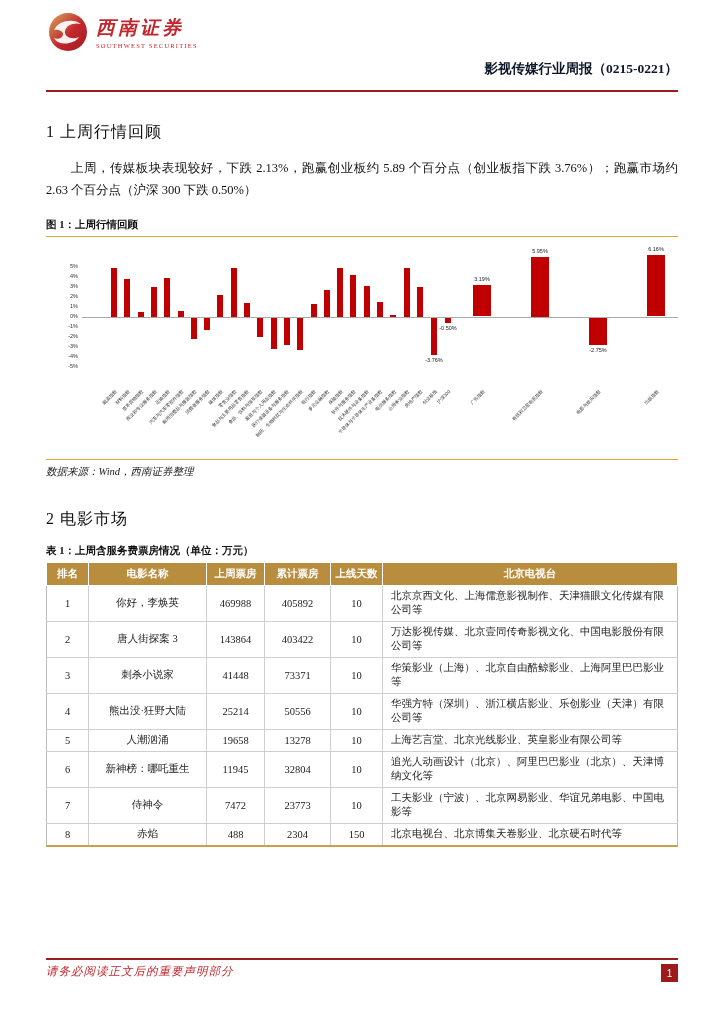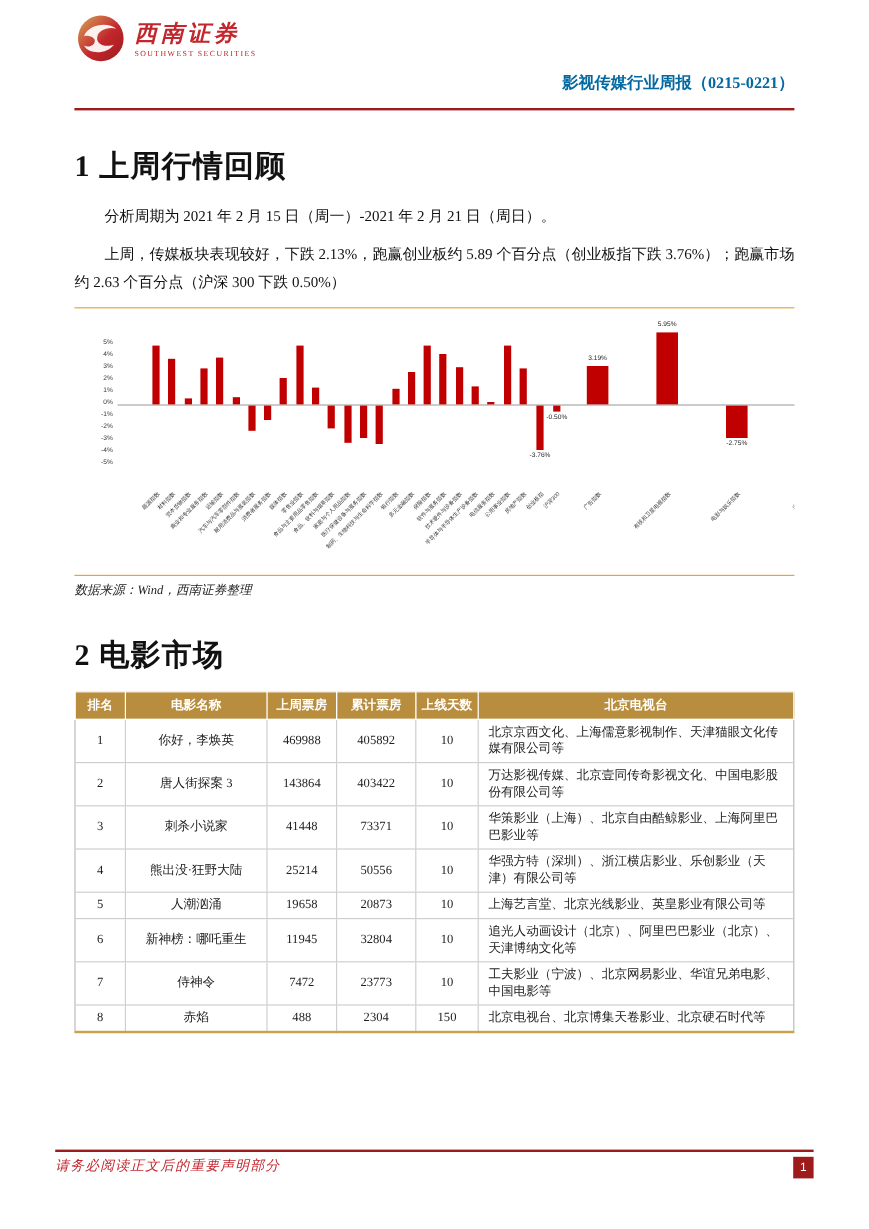--- a/index.html
+++ b/index.html
@@ -1,29 +1,29 @@
 <!DOCTYPE html>
 <html><head>
 <meta charset="utf-8">
 <style>
   html,body{margin:0;padding:0;background:#fff;}
   body{width:724px;height:1024px;position:relative;font-family:"Liberation Serif","DejaVu Serif",serif;color:#111;overflow:hidden;}
-  .page{position:absolute;inset:0;padding:0 62px;box-sizing:border-box;}
+  .page{position:absolute;inset:0;padding:0 46px;box-sizing:border-box;}
 
   
   .hdr{position:relative;height:92px;}
   .brand{position:absolute;left:2px;top:12px;display:flex;align-items:center;}
   .logo-ball{width:40px;height:40px;margin-right:8px;}
   .brand-txt .cn{font-size:19px;font-weight:bold;color:#c2272d;letter-spacing:3px;font-style:italic;}
   .brand-txt .en{font-size:6.5px;color:#c2272d;letter-spacing:1.2px;margin-top:1px;}
-  .rpt-title{position:absolute;right:0;bottom:14px;font-size:13.5px;font-weight:bold;color:#0369a1;}
+  .rpt-title{position:absolute;right:0;bottom:14px;font-size:13.5px;font-weight:bold;color:#0f172a;}
   .hdr-rule{position:absolute;left:0;right:0;bottom:0;height:2.5px;background:#9e1b1c;}
 
   
-  h1.sec{font-size:25px;font-weight:bold;margin:30px 0 14px 0;letter-spacing:1px;}
+  h1.sec{font-size:16px;font-weight:normal;margin:30px 0 14px 0;letter-spacing:1px;}
   p.body-p{font-size:12.5px;line-height:1.78;margin:10px 0;text-indent:2em;text-align:justify;}
 
   
   .fig-caption{font-size:10.5px;font-weight:bold;margin:16px 0 4px 0;}
   .fig-box{border-top:1.5px solid #e8a33d;border-bottom:1.5px solid #e8a33d;padding:8px 0 2px 0;overflow:hidden;}
   .chart-wrap{position:relative;height:212px;margin-left:36px;width:610px;}
   .plot{position:absolute;left:0;top:4px;width:600px;height:130px;}
   .bar{position:absolute;background:#c00000;}
   .zero-line{position:absolute;left:0;width:600px;height:1px;background:#aaa;}
   .ytick{position:absolute;right:604px;width:30px;text-align:right;font-size:5.5px;color:#333;font-family:"Liberation Sans",sans-serif;}
@@ -70,23 +70,23 @@
       <div class="brand-txt">
         <div class="cn">西南证券</div>
         <div class="en">SOUTHWEST SECURITIES</div>
       </div>
     </div>
     <div class="rpt-title">影视传媒行业周报（0215-0221）</div>
     <div class="hdr-rule"></div>
   </div>
 
   <h1 class="sec">1 上周行情回顾</h1>
-  <p class="body-p">分析周期为 2021 年 2 月 15 日（周一）-2021 年 2 月 21 日（周日）。</p>
   <p class="body-p">上周，传媒板块表现较好，下跌 2.13%，跑赢创业板约 5.89 个百分点（创业板指下跌 3.76%）；跑赢市场约 2.63 个百分点（沪深 300 下跌 0.50%）</p>
 
+  <div class="fig-caption">图 1：上周行情回顾</div>
   <div class="fig-box">
     <div class="chart-wrap">
       <div class="plot" id="plot">
           <div class="ytick" style="top: 14.5px;">5%</div>
           <div class="ytick" style="top: 24.5px;">4%</div>
           <div class="ytick" style="top: 34.5px;">3%</div>
           <div class="ytick" style="top: 44.5px;">2%</div>
           <div class="ytick" style="top: 54.5px;">1%</div>
           <div class="ytick" style="top: 64.5px;">0%</div>
           <div class="ytick" style="top: 74.5px;">-1%</div>
@@ -161,20 +161,21 @@
           <div class="bar" style="left: 565px; top: 6.4px; width: 18px; height: 61.6px; background: rgb(192, 0, 0);"></div>
           <div class="dlabel" style="left: 552px; top: -2.6px;">6.16%</div>
           <div class="xlabel" style="right: 26px; top: 140px;">出版指数</div>
         </div>
     </div>
   </div>
   <div class="src-note">数据来源：Wind，西南证券整理</div>
 
   <h1 class="sec">2 电影市场</h1>
 
+  <div class="tbl-caption">表 1：上周含服务费票房情况（单位：万元）</div>
   <table class="box">
     <colgroup>
       <col class="c-rank">
         <col class="c-name">
         <col class="c-week">
         <col class="c-cum">
         <col class="c-days">
         <col class="c-co">
     </colgroup>
     <thead>
@@ -217,21 +218,21 @@
           <td>熊出没·狂野大陆</td>
           <td>25214</td>
           <td>50556</td>
           <td>10</td>
           <td class="co">华强方特（深圳）、浙江横店影业、乐创影业（天津）有限公司等</td>
         </tr>
         <tr>
           <td>5</td>
           <td>人潮汹涌</td>
           <td>19658</td>
-          <td>20873</td>
+          <td>13278</td>
           <td>10</td>
           <td class="co">上海艺言堂、北京光线影业、英皇影业有限公司等</td>
         </tr>
         <tr>
           <td>6</td>
           <td>新神榜：哪吒重生</td>
           <td>11945</td>
           <td>32804</td>
           <td>10</td>
           <td class="co">追光人动画设计（北京）、阿里巴巴影业（北京）、天津博纳文化等</td>

